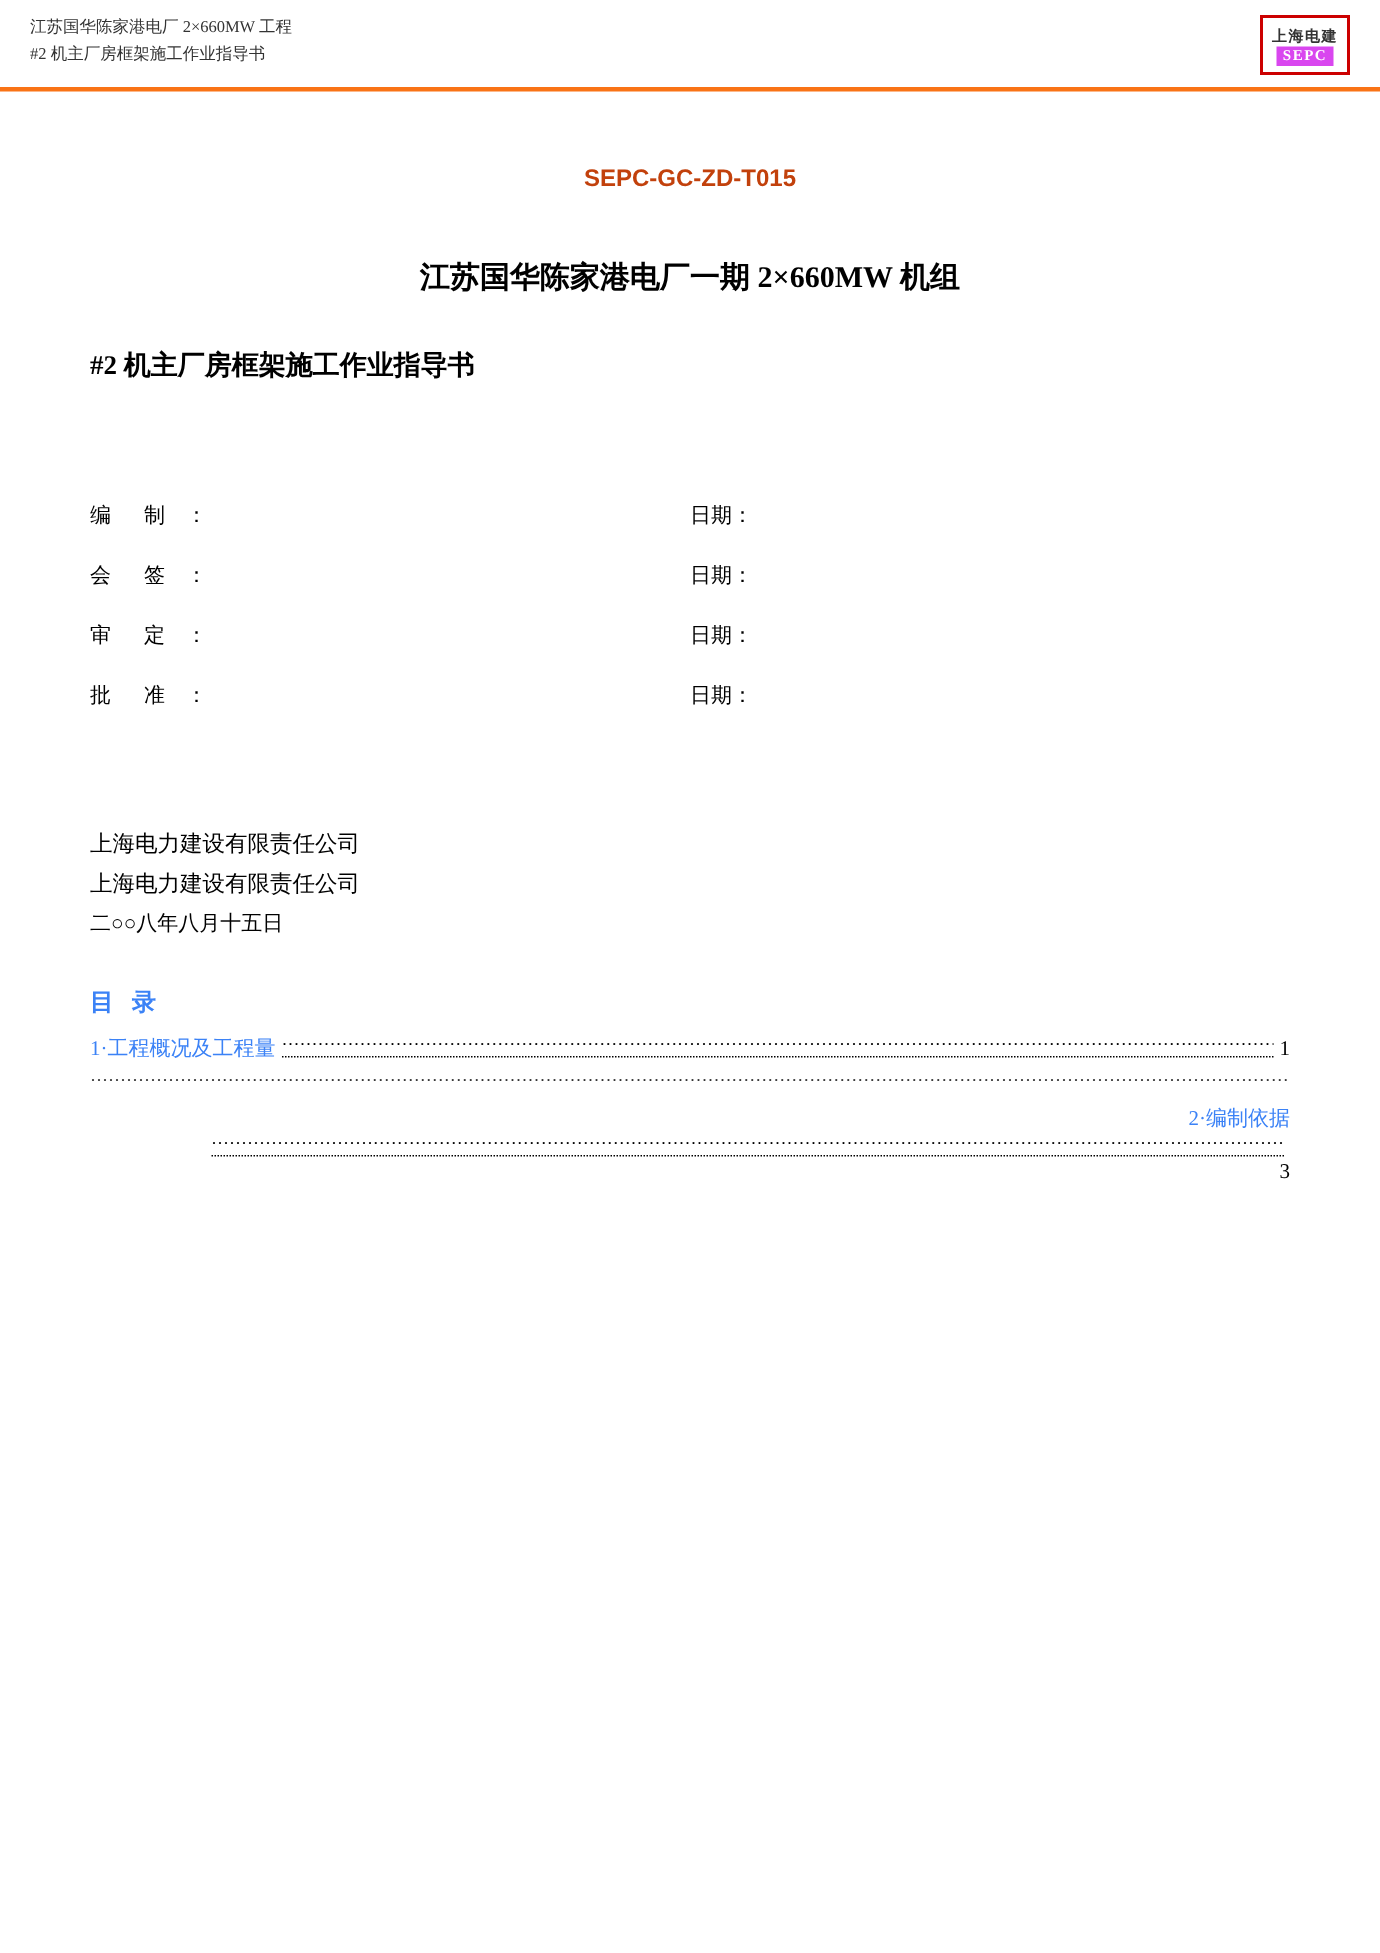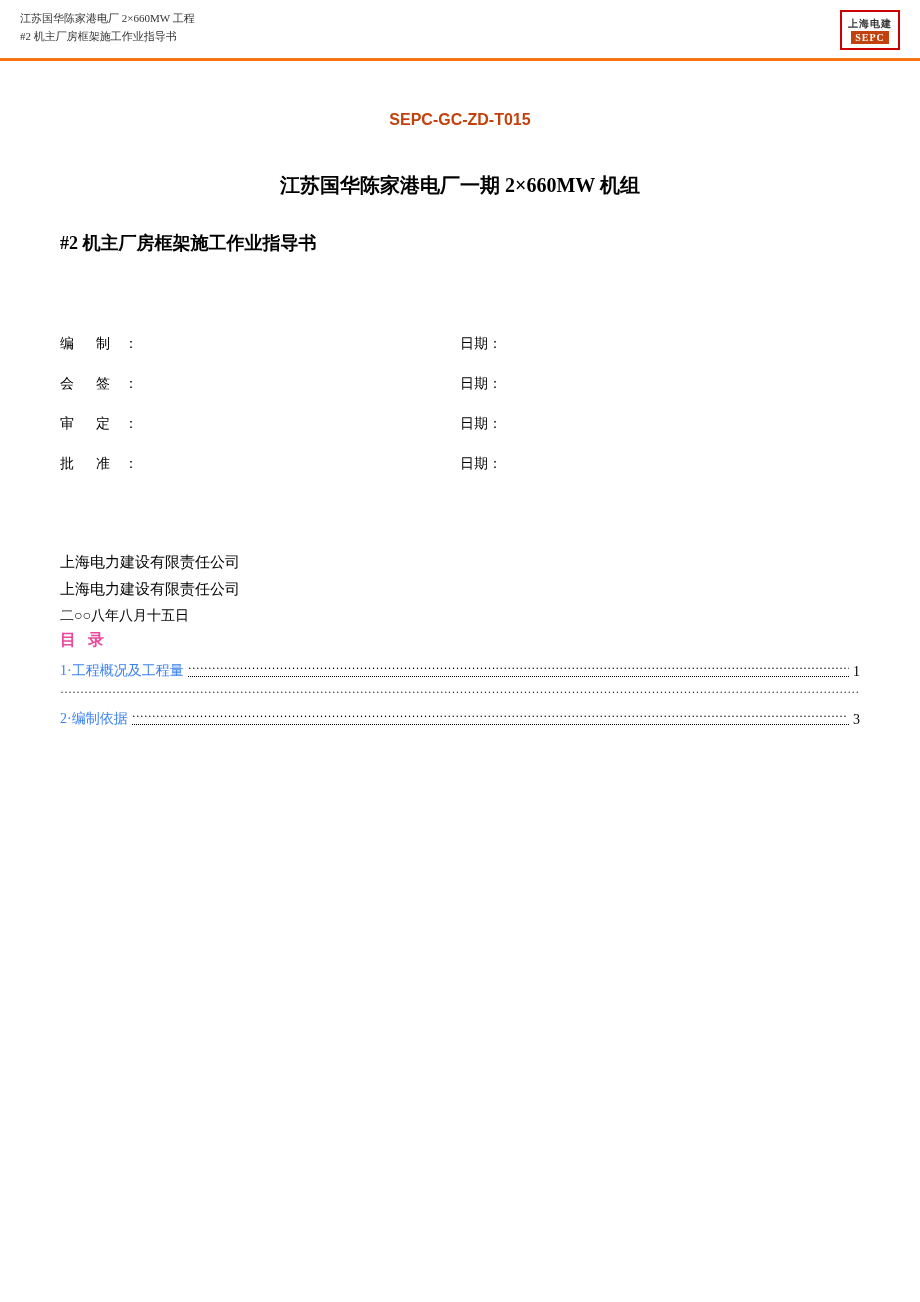--- a/index.html
+++ b/index.html
@@ -52,21 +52,21 @@
     }
 
     .logo-top {
       font-size: 10px;
       font-weight: bold;
       color: #333;
       letter-spacing: 1px;
     }
 
     .logo-bottom {
-      background: #c2410c;
+      background: #d946ef;
       color: white;
       font-size: 10px;
       font-weight: bold;
       padding: 1px 4px;
       letter-spacing: 1px;
     }
 
     .content {
       padding: 20px 60px 40px 60px;
     }
@@ -151,27 +151,27 @@
     .company-line {
       font-size: 15px;
       color: #000;
       margin-bottom: 8px;
       font-weight: normal;
     }
 
     .date-line {
       font-size: 14px;
       color: #000;
-      margin-bottom: 5px;
+      margin-bottom: 33px;
     }
 
     .toc-title {
       font-size: 16px;
       font-weight: bold;
-      color: #ec4899;
+      color: #3b82f6;
       margin-bottom: 10px;
       letter-spacing: 4px;
     }
 
     .toc-item {
       display: flex;
       align-items: flex-end;
       margin-bottom: 4px;
       font-size: 14px;
     }
@@ -298,21 +298,21 @@
     <div class="toc-section">
       <div class="toc-title">目  录</div>
 
       <div class="toc-item">
         <span class="toc-item-title">1·工程概况及工程量</span>
         <span class="toc-dots">···················································································································································································</span>
         <span class="toc-page">1</span>
       </div>
       <div class="dots-line">·················································································································································································································</div>
 
-      <div class="toc-item" style="margin-top:8px;">
+      <div class="toc-item" style="margin-top:8px;flex-direction:column;">
         <span class="toc-item-title">2·编制依据</span>
         <span class="toc-dots">···················································································································································································</span>
         <span class="toc-page">3</span>
       </div>
 
     </div>
 
   </div>
 
 </div>

